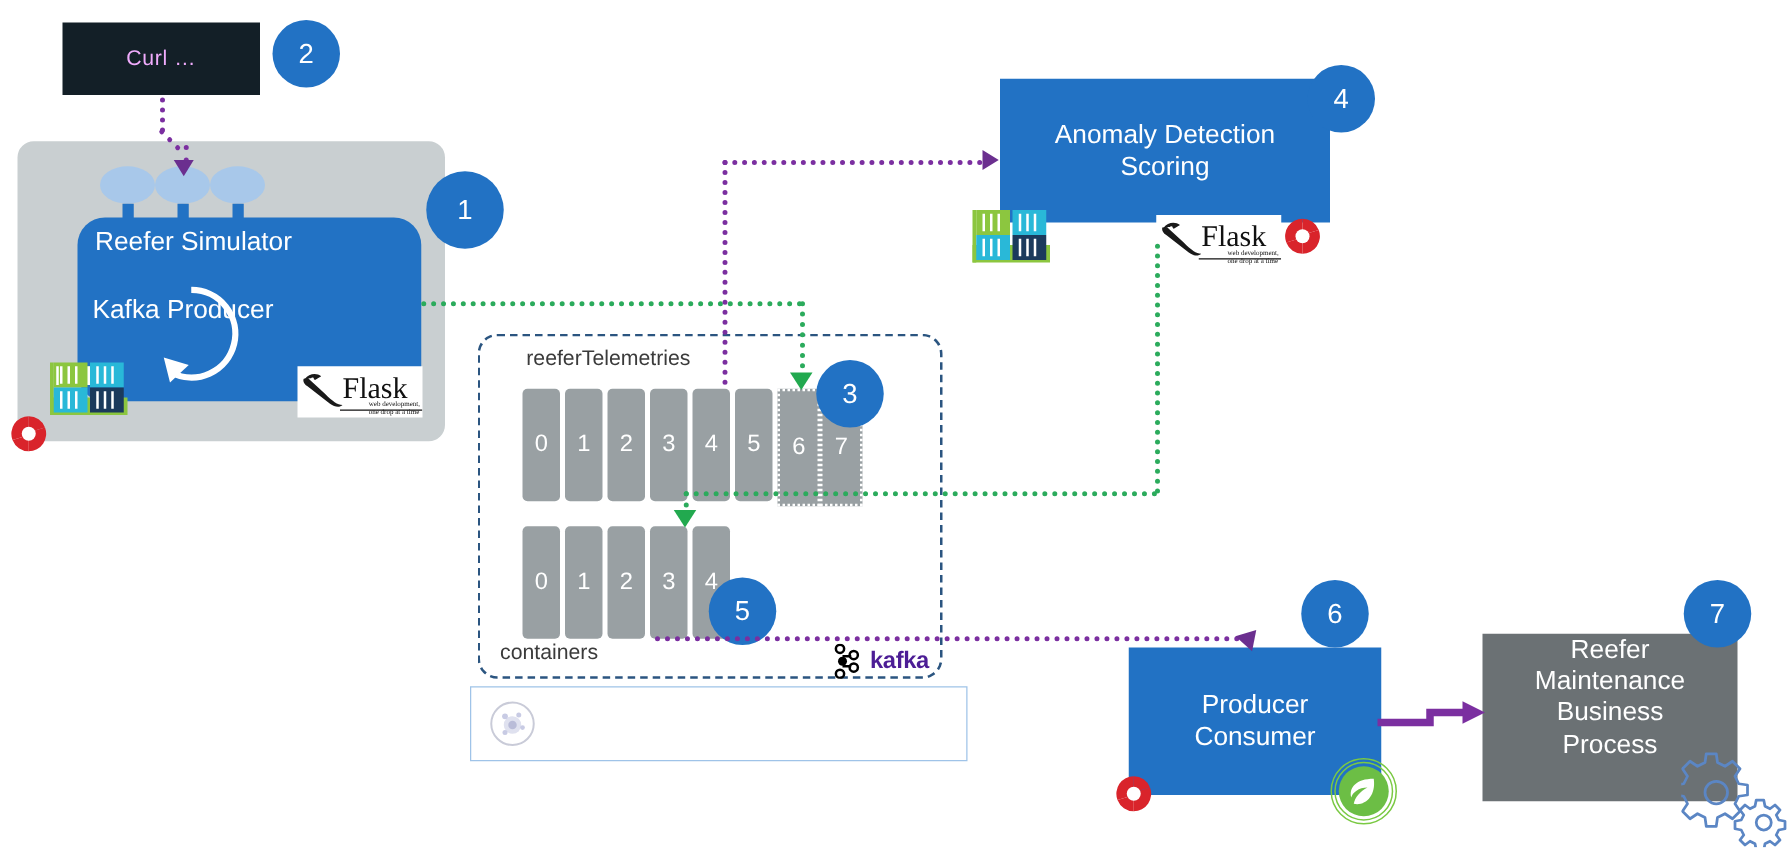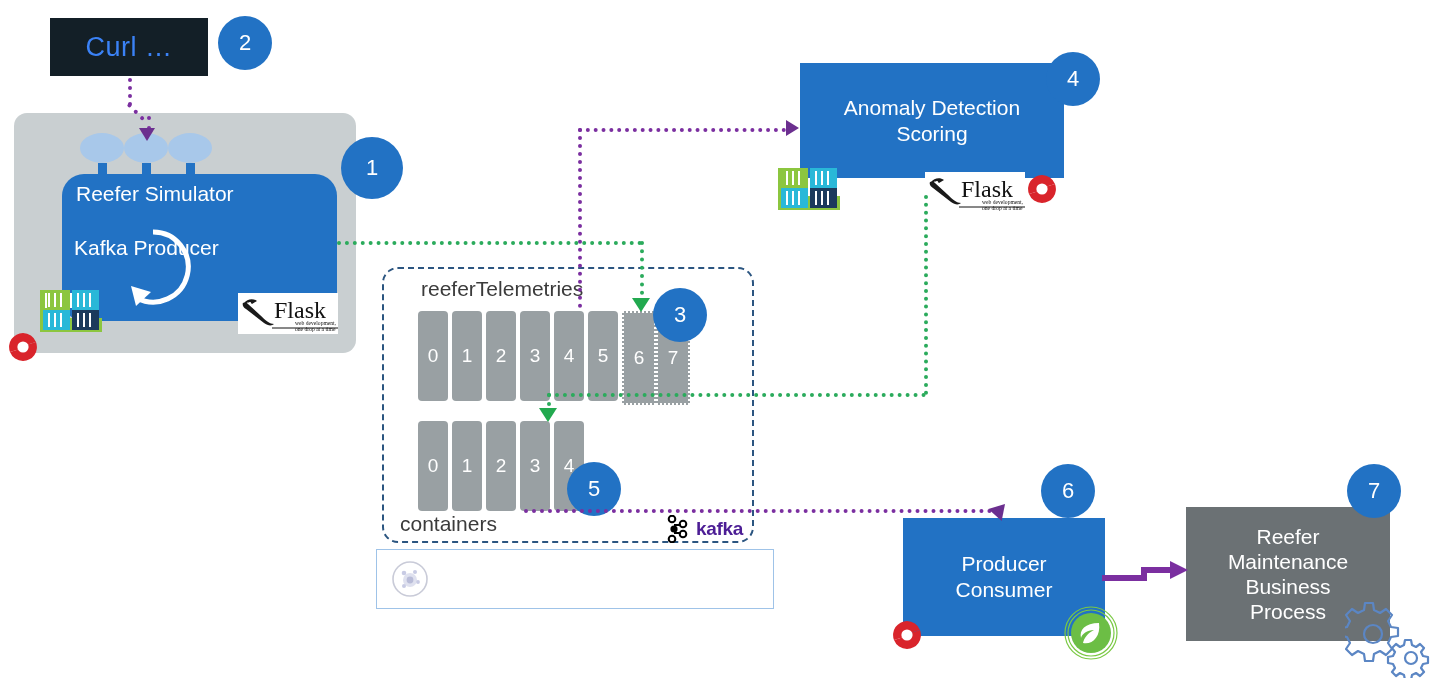--- a/index.html
+++ b/index.html
@@ -3,33 +3,33 @@
 <meta charset="utf-8">
 <style>
   html,body{margin:0;padding:0;background:#ffffff;}
   body{font-family:"Liberation Sans","DejaVu Sans",sans-serif;}
   #stage{position:relative;width:1430px;height:678px;overflow:hidden;background:#fff;}
   .abs{position:absolute;}
 
   
   .blue-box{background:#2272c4;color:#fff;display:flex;align-items:center;justify-content:center;
             text-align:center;font-size:21px;line-height:1.22;font-weight:400;}
-  .gray-box{background:#6b7174;color:#fff;display:flex;align-items:center;justify-content:center;
+  .gray-box{background:#6b7174;color:#fff;display:flex;justify-content:center;
             text-align:center;font-size:21px;line-height:1.2;font-weight:400;}
-  .term-box{background:#131f27;color:#3b82f6;display:flex;align-items:center;justify-content:center;
-            font-size:27px;letter-spacing:.5px;}
+  .term-box{background:#131f27;color:#f0abfc;display:flex;align-items:center;justify-content:center;
+            font-size:17px;letter-spacing:.5px;}
   .host-panel{background:#c9cfd1;border-radius:13px;}
 
   
   .badge{border-radius:50%;background:#2272c4;color:#fff;display:flex;align-items:center;
          justify-content:center;font-size:22px;font-weight:400;}
 
   
   .kafka-region{border:2.5px dashed #2b5580;border-radius:16px;}
-  .topic-label{color:#3b3b3b;font-size:21px;}
+  .topic-label{color:#3b3b3b;font-size:17px;}
   .partitions{display:flex;}
   .part{width:30px;height:90px;background:#99a0a3;border-radius:4px;margin-right:4px;
         color:#fff;font-size:19px;display:flex;align-items:center;justify-content:center;}
   .part.dotted{border:2px dotted #ffffff;border-radius:0;margin-right:0;width:30px;}
 
   
   .es-bar{border:1.6px solid #9fc3e8;background:#fff;display:flex;align-items:center;gap:14px;
           padding-left:14px;}
   .es-text{color:#5a6670;font-size:27px;}
 

